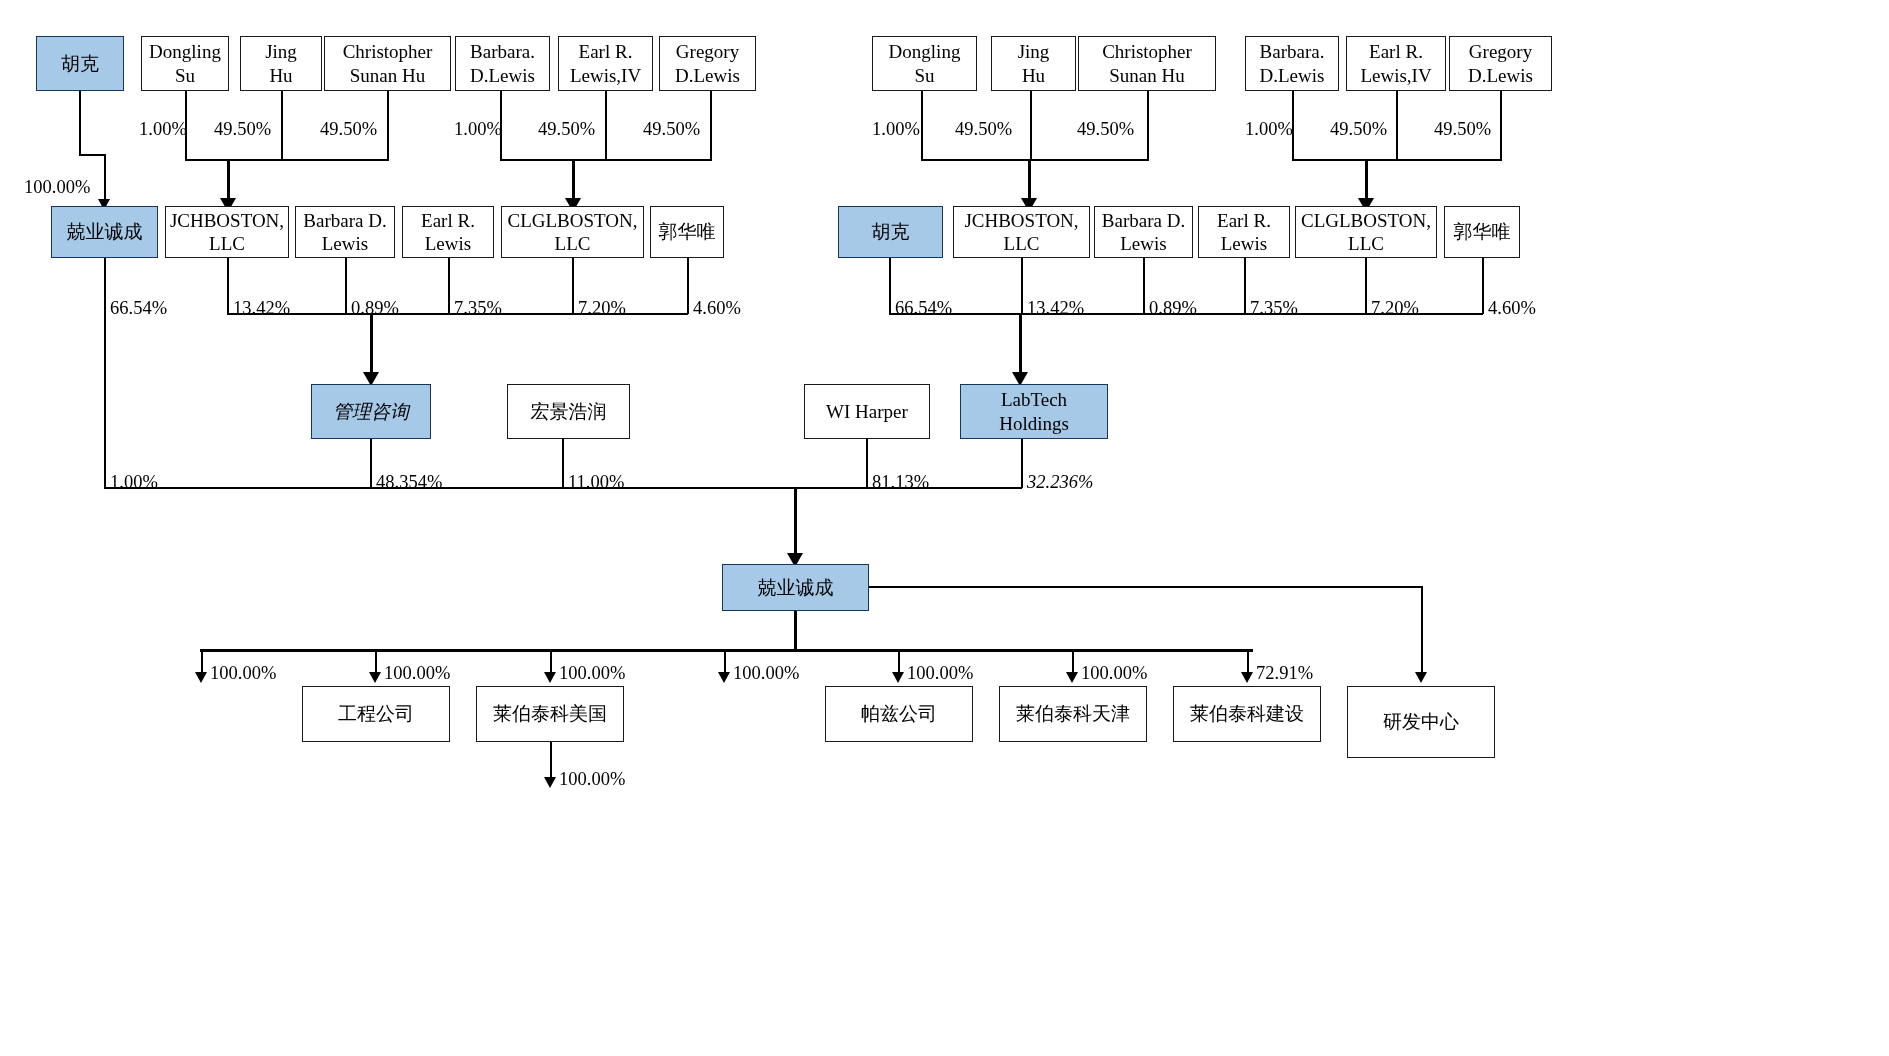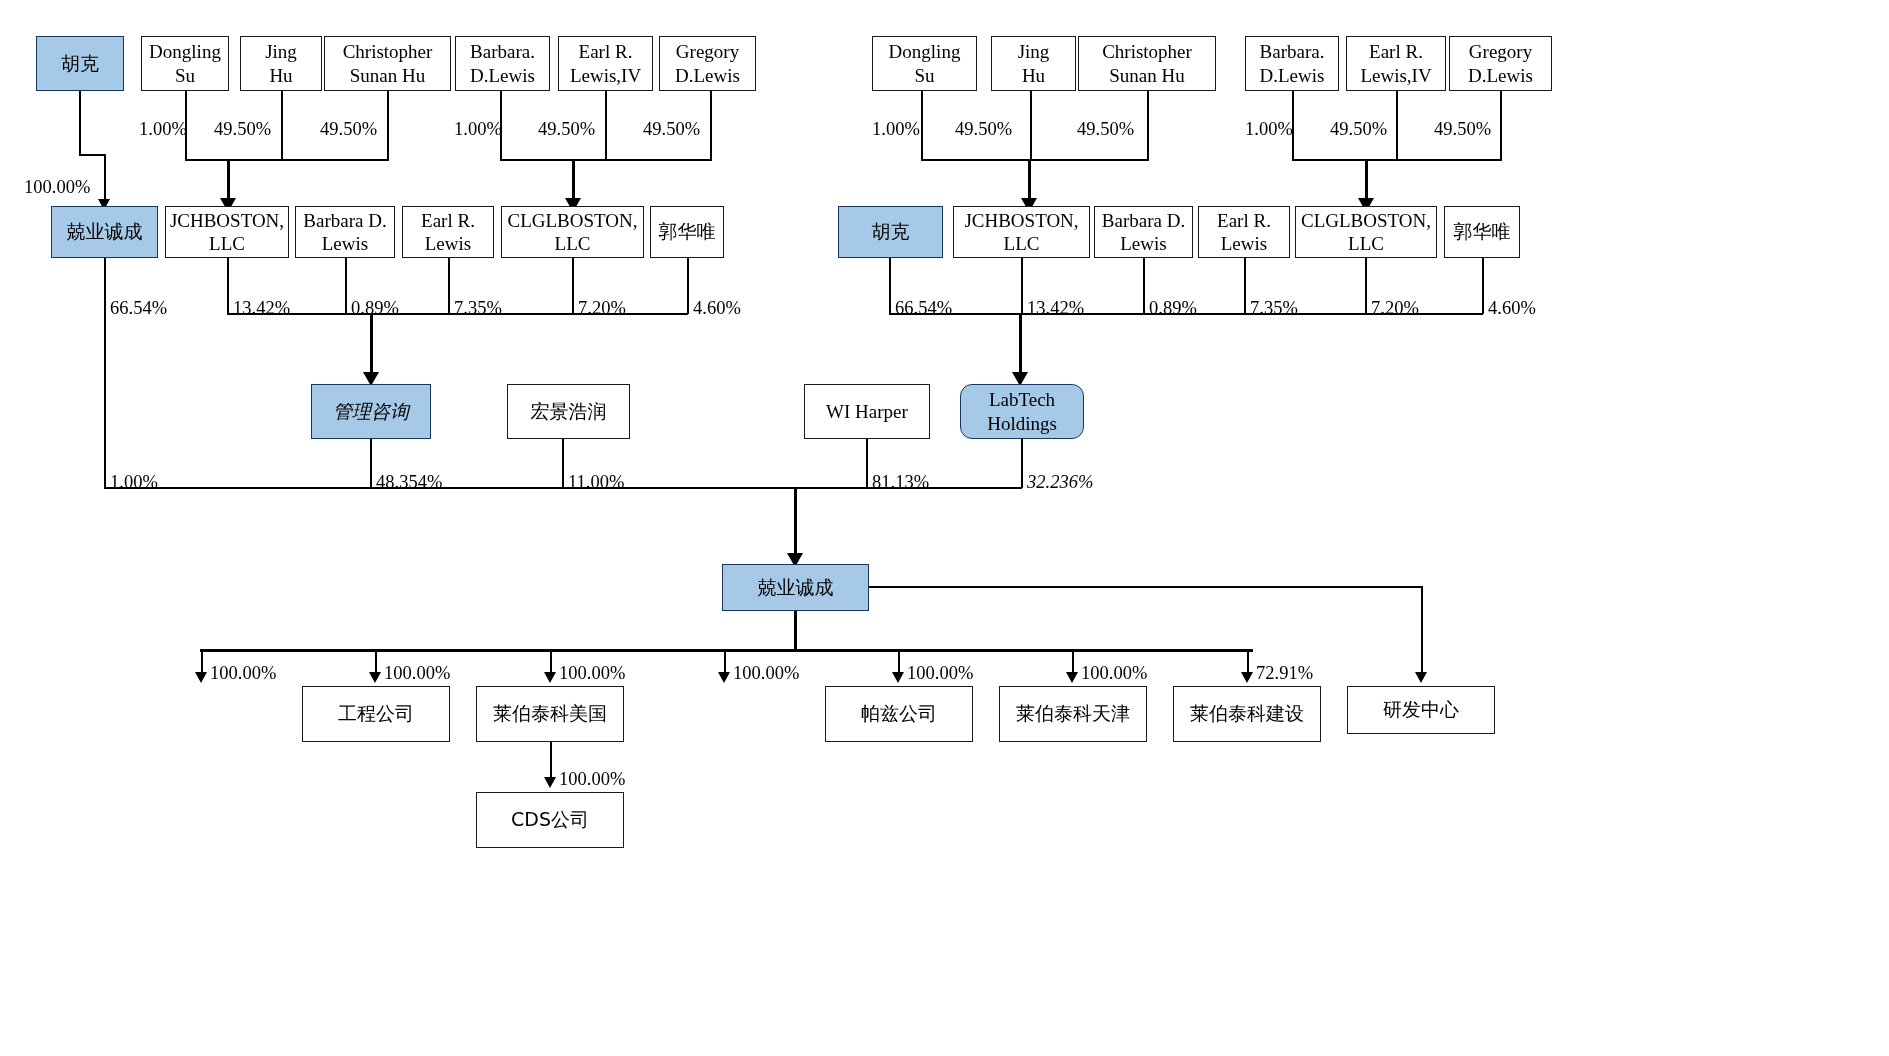--- a/index.html
+++ b/index.html
@@ -178,21 +178,21 @@
   <div class="lbl" style="left:1371px; top:299px;">7.20%</div>
   <div class="lbl" style="left:1488px; top:299px;">4.60%</div>
 
   <div class="ln h" style="left:889px; top:313px; width:594px; height:1.6px;"></div>
   <div class="ln thick v" style="left:1019px; top:313px; height:64px;"></div>
   <div class="arrow big" style="left:1012px; top:372px;"></div>
 
   <div class="box blue cn" style="left:311px; top:384px; width:120px; height:55px;font-style:italic;">管理咨询</div>
   <div class="box cn" style="left:501px; top:384px; width:123px; height:55px;margin-left:6px;">宏景浩润</div>
   <div class="box" style="left:804px; top:384px; width:126px; height:55px;">WI Harper</div>
-  <div class="box blue" style="left:960px; top:384px; width:124px; height:55px;border-radius:12px;">LabTech<br>Holdings</div>
+  <div class="box blue" style="left:960px; top:384px; width:148px; height:55px;">LabTech<br>Holdings</div>
 
   <div class="ln v" style="left:370px; top:439px; width:1.6px; height:49px;"></div>
   <div class="ln v" style="left:562px; top:439px; width:1.6px; height:49px;"></div>
   <div class="ln v" style="left:866px; top:439px; width:1.6px; height:49px;"></div>
   <div class="ln v" style="left:1021px; top:439px; width:1.6px; height:49px;"></div>
 
   <div class="lbl" style="left:110px; top:473px;">1.00%</div>
   <div class="lbl" style="left:376px; top:473px;">48.354%</div>
   <div class="lbl" style="left:568px; top:473px;">11.00%</div>
   <div class="lbl" style="left:872px; top:473px;">81.13%</div>
@@ -232,20 +232,19 @@
   <div class="lbl" style="left:733px; top:664px;">100.00%</div>
   <div class="lbl" style="left:907px; top:664px;">100.00%</div>
   <div class="lbl" style="left:1081px; top:664px;">100.00%</div>
   <div class="lbl" style="left:1256px; top:664px;">72.91%</div>
 
   <div class="box cn" style="left:302px; top:686px; width:148px; height:56px;">工程公司</div>
   <div class="box cn" style="left:476px; top:686px; width:148px; height:56px;">莱伯泰科美国</div>
   <div class="box cn" style="left:825px; top:686px; width:148px; height:56px;">帕兹公司</div>
   <div class="box cn" style="left:999px; top:686px; width:148px; height:56px;">莱伯泰科天津</div>
   <div class="box cn" style="left:1173px; top:686px; width:148px; height:56px;">莱伯泰科建设</div>
-  <div class="box cn" style="left:1347px; top:686px; width:148px; height:48px;">研发中心</div>
+  <div class="box cn" style="left:1347px; top:686px; width:148px; height:72px;">研发中心</div>
 
   <div class="ln v" style="left:550px; top:742px; width:1.6px; height:38px;"></div>
   <div class="arrow" style="left:544px; top:777px;"></div>
   <div class="lbl" style="left:559px; top:770px;">100.00%</div>
-  <div class="box cn" style="left:476px; top:792px; width:148px; height:56px;">CDS公司</div>
 
 </div>
 
 </body></html>

